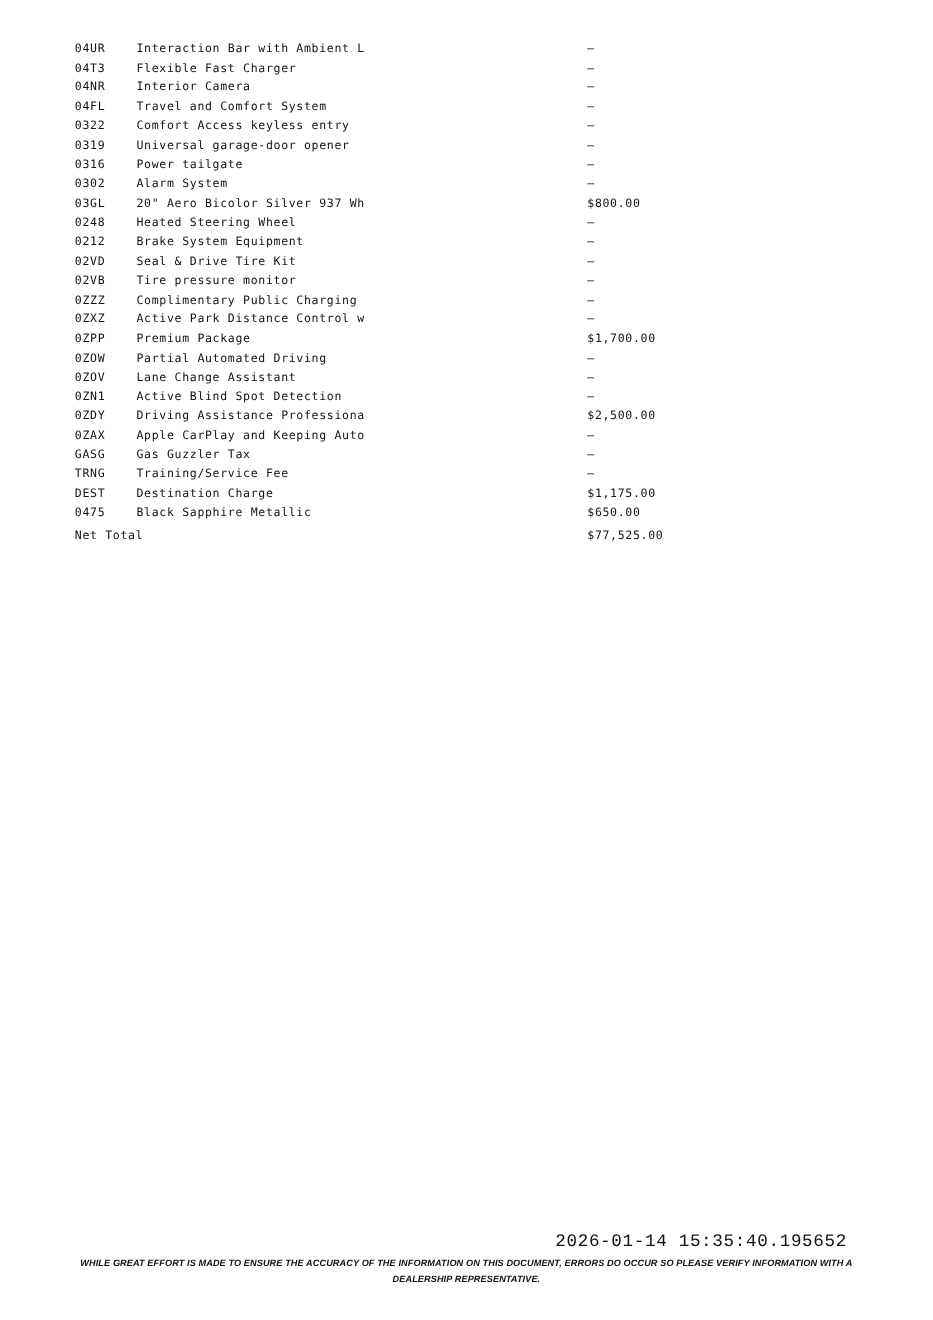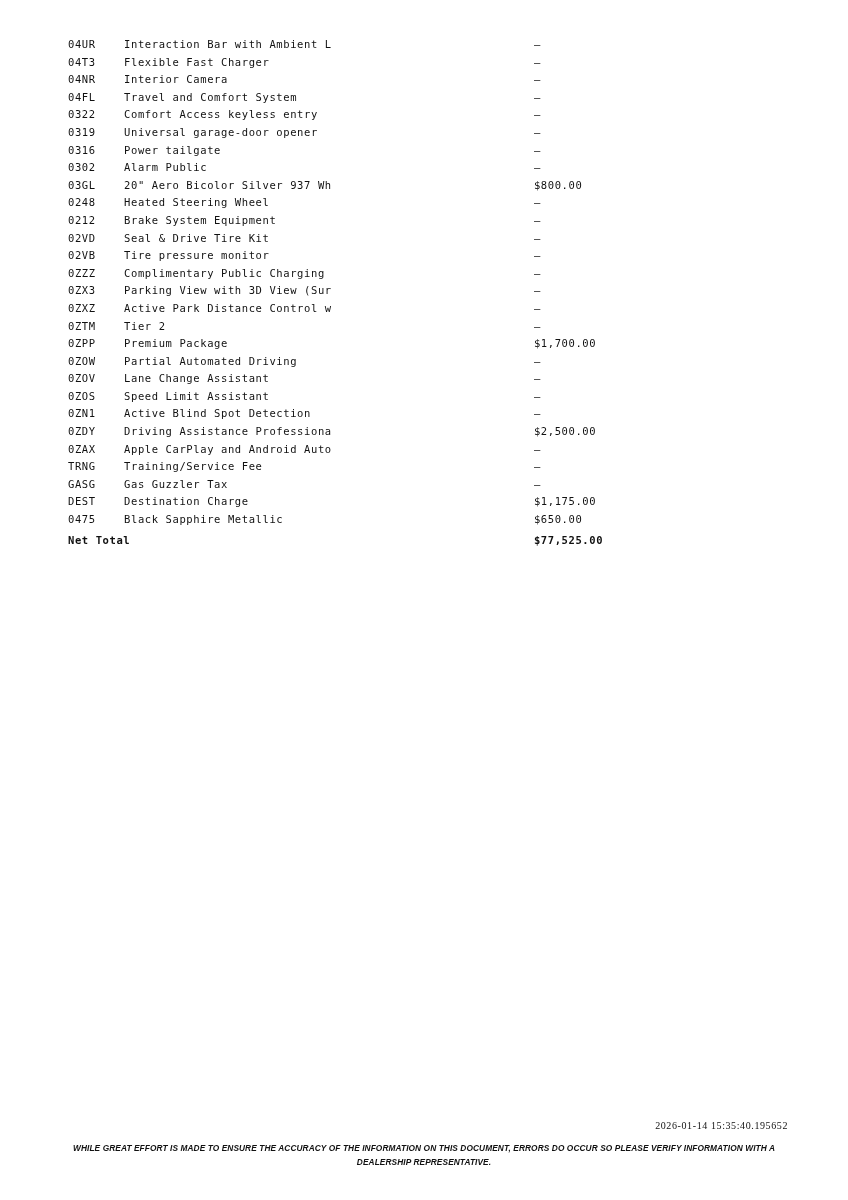--- a/index.html
+++ b/index.html
@@ -45,21 +45,21 @@
     width: 52px;
   }
   td.col-desc {
     width: 380px;
     padding-left: 0px;
   }
   td.col-price {
     width: 180px;
   }
   tr.total-row td {
-    font-weight: bold;
+    font-weight: normal;
     padding-top: 3px;
   }
   tr.total-row td.col-code {
     width: auto;
   }
   .disclaimer {
     position: absolute;
     left: 68px;
     top: 1141px;
     width: 712px;
@@ -67,24 +67,24 @@
     font-family: "Liberation Sans", sans-serif;
     font-style: italic;
     font-weight: bold;
     font-size: 8.3px;
     line-height: 14px;
     color: #111111;
     letter-spacing: 0.1px;
   }
   .timestamp {
     position: absolute;
-    right: 60px;
+    right: 78px;
     top: 1120px;
-    font-family: Liberation Serif, serif;
-    font-size: 10px;
+    font-family: Liberation Mono, monospace;
+    font-size: 16px;
     letter-spacing: 0.6px;
     color: #111111;
     text-align: right;
   }
 </style>
 </head>
 <body>
 
 <div class="page">
 
@@ -120,21 +120,21 @@
         <td class="col-desc">Universal garage-door opener</td>
         <td class="col-price">—</td>
       </tr>
       <tr>
         <td class="col-code">0316</td>
         <td class="col-desc">Power tailgate</td>
         <td class="col-price">—</td>
       </tr>
       <tr>
         <td class="col-code">0302</td>
-        <td class="col-desc">Alarm Public</td>
+        <td class="col-desc">Alarm System</td>
         <td class="col-price">—</td>
       </tr>
       <tr>
         <td class="col-code">03GL</td>
         <td class="col-desc">20" Aero Bicolor Silver 937 Wh</td>
         <td class="col-price">$800.00</td>
       </tr>
       <tr>
         <td class="col-code">0248</td>
         <td class="col-desc">Heated Steering Wheel</td>
@@ -154,77 +154,62 @@
         <td class="col-code">02VB</td>
         <td class="col-desc">Tire pressure monitor</td>
         <td class="col-price">—</td>
       </tr>
       <tr>
         <td class="col-code">0ZZZ</td>
         <td class="col-desc">Complimentary Public Charging</td>
         <td class="col-price">—</td>
       </tr>
       <tr>
-        <td class="col-code">0ZX3</td>
-        <td class="col-desc">Parking View with 3D View (Sur</td>
-        <td class="col-price">—</td>
-      </tr>
-      <tr>
         <td class="col-code">0ZXZ</td>
         <td class="col-desc">Active Park Distance Control w</td>
-        <td class="col-price">—</td>
-      </tr>
-      <tr>
-        <td class="col-code">0ZTM</td>
-        <td class="col-desc">Tier 2</td>
         <td class="col-price">—</td>
       </tr>
       <tr>
         <td class="col-code">0ZPP</td>
         <td class="col-desc">Premium Package</td>
         <td class="col-price">$1,700.00</td>
       </tr>
       <tr>
         <td class="col-code">0ZOW</td>
         <td class="col-desc">Partial Automated Driving</td>
         <td class="col-price">—</td>
       </tr>
       <tr>
         <td class="col-code">0ZOV</td>
         <td class="col-desc">Lane Change Assistant</td>
         <td class="col-price">—</td>
       </tr>
       <tr>
-        <td class="col-code">0ZOS</td>
-        <td class="col-desc">Speed Limit Assistant</td>
-        <td class="col-price">—</td>
-      </tr>
-      <tr>
         <td class="col-code">0ZN1</td>
         <td class="col-desc">Active Blind Spot Detection</td>
         <td class="col-price">—</td>
       </tr>
       <tr>
         <td class="col-code">0ZDY</td>
         <td class="col-desc">Driving Assistance Professiona</td>
         <td class="col-price">$2,500.00</td>
       </tr>
       <tr>
         <td class="col-code">0ZAX</td>
-        <td class="col-desc">Apple CarPlay and Android Auto</td>
+        <td class="col-desc">Apple CarPlay and Keeping Auto</td>
+        <td class="col-price">—</td>
+      </tr>
+      <tr>
+        <td class="col-code">GASG</td>
+        <td class="col-desc">Gas Guzzler Tax</td>
         <td class="col-price">—</td>
       </tr>
       <tr>
         <td class="col-code">TRNG</td>
         <td class="col-desc">Training/Service Fee</td>
-        <td class="col-price">—</td>
-      </tr>
-      <tr>
-        <td class="col-code">GASG</td>
-        <td class="col-desc">Gas Guzzler Tax</td>
         <td class="col-price">—</td>
       </tr>
       <tr>
         <td class="col-code">DEST</td>
         <td class="col-desc">Destination Charge</td>
         <td class="col-price">$1,175.00</td>
       </tr>
       <tr>
         <td class="col-code">0475</td>
         <td class="col-desc">Black Sapphire Metallic</td>

